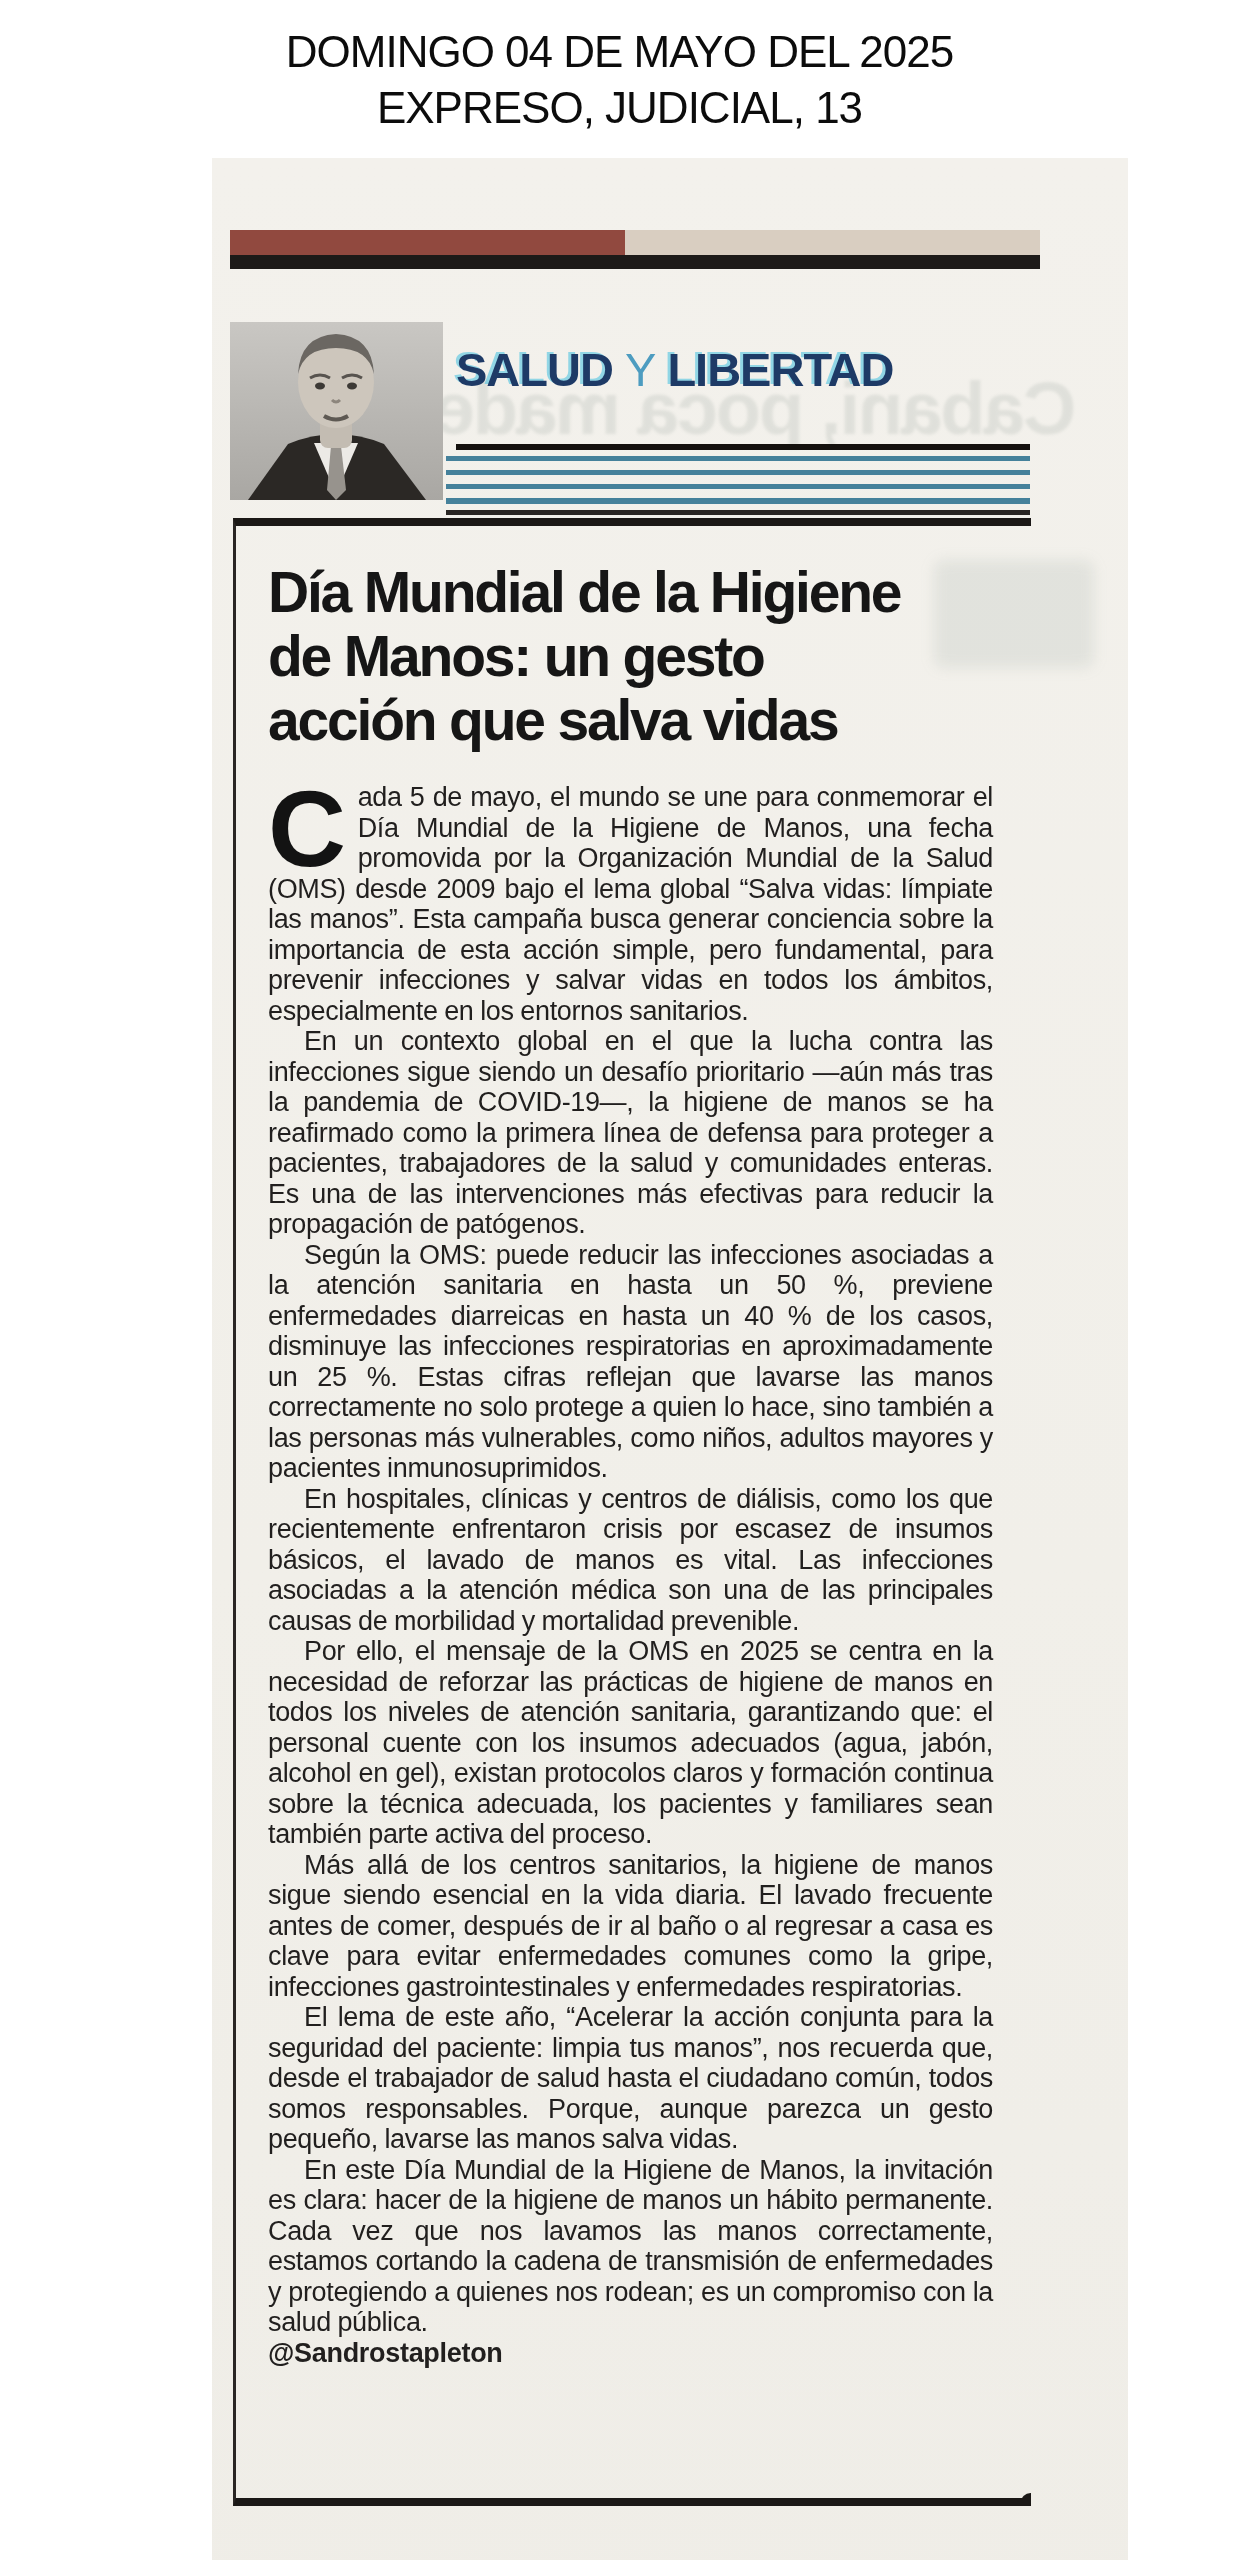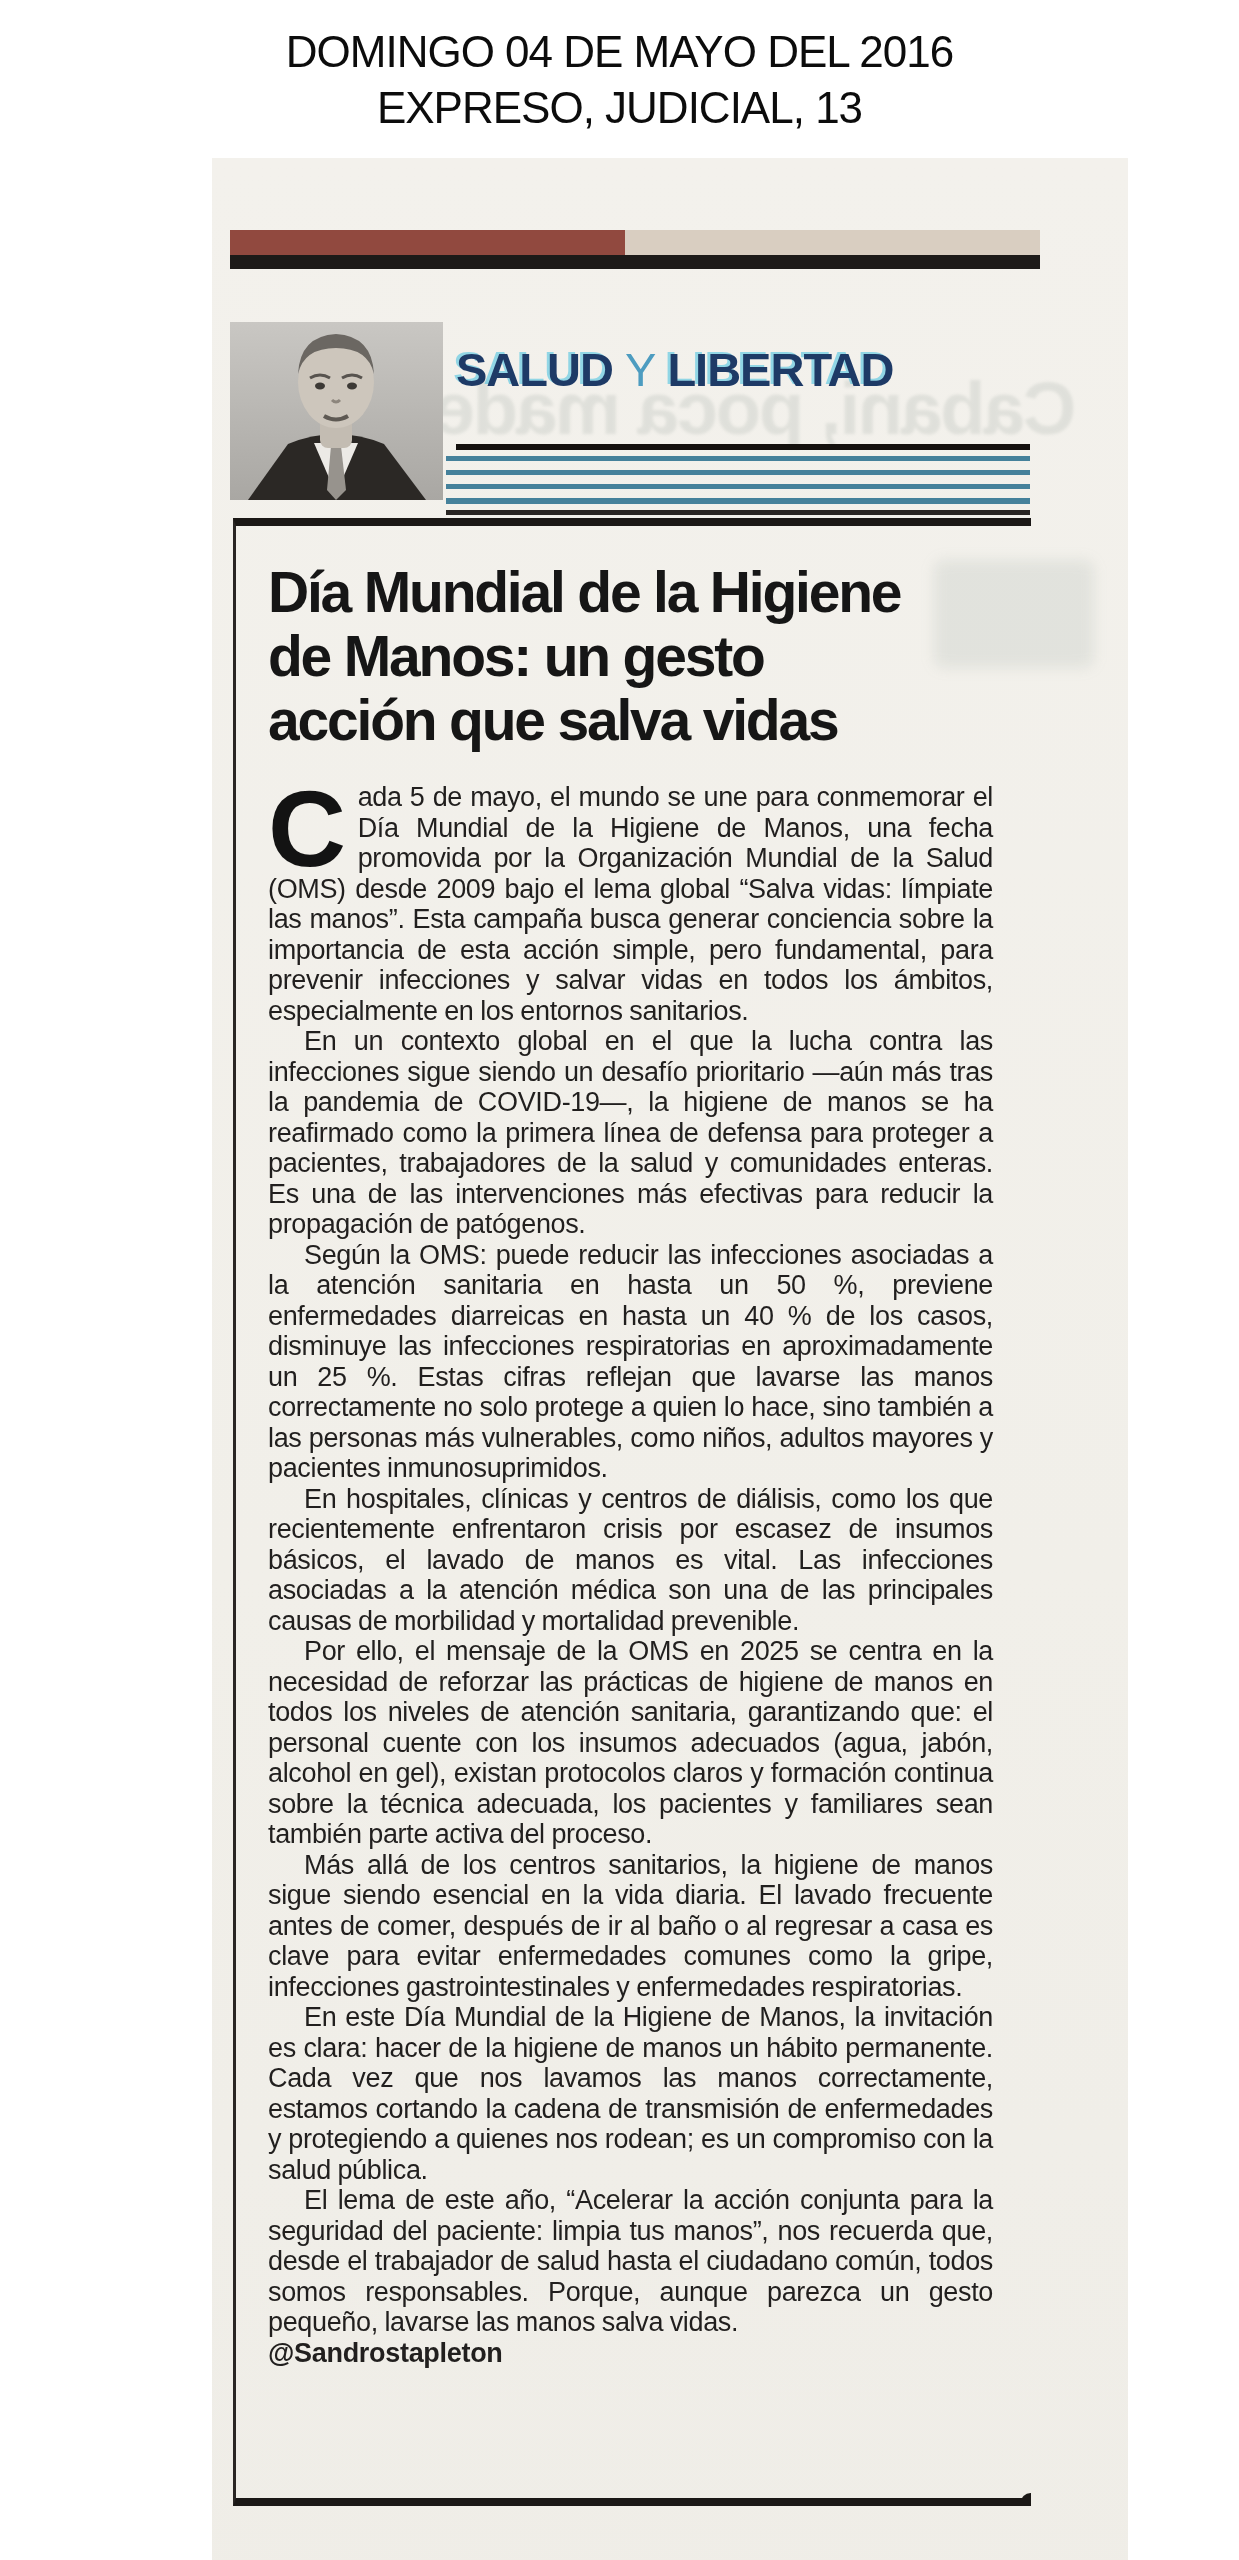--- a/index.html
+++ b/index.html
@@ -93,21 +93,21 @@
   }
   .credit{
     font-weight:700;padding-right:22px;margin-top:2px;
     letter-spacing:-.3px;
   }
 </style>
 </head>
 <body>
 
 <div class="scan-header">
-  <div>DOMINGO 04 DE MAYO DEL 2016</div>
+  <div>DOMINGO 04 DE MAYO DEL 2025</div>
   <div>EXPRESO, JUDICIAL, 13</div>
 </div>
 
 <div class="paper">
 
   <div class="topbar"></div>
   <div class="toprule"></div>
 
   <div class="ghost-headline">Cabani, poca madeja</div>
   <div class="ghost-blob"></div>
@@ -158,22 +158,22 @@
       </h1>
 
     <div class="body-copy">
       <p class="lead"><span class="dropcap">C</span><span>ada 5 de mayo, el mundo se une para conmemorar el Día Mundial de la Higiene de Manos, una fecha promovida por la Organización Mundial de la Salud (OMS) desde 2009 bajo el lema global “Salva vidas: límpiate las manos”. Esta campaña busca generar conciencia sobre la importancia de esta acción simple, pero fundamental, para prevenir infecciones y salvar vidas en todos los ámbitos, especialmente en los entornos sanitarios.</span></p>
       <div>
           <p class="para">En un contexto global en el que la lucha contra las infecciones sigue siendo un desafío prioritario —aún más tras la pandemia de COVID-19—, la higiene de manos se ha reafirmado como la primera línea de defensa para proteger a pacientes, trabajadores de la salud y comunidades enteras. Es una de las intervenciones más efectivas para reducir la propagación de patógenos.</p>
           <p class="para">Según la OMS: puede reducir las infecciones asociadas a la atención sanitaria en hasta un 50 %, previene enfermedades diarreicas en hasta un 40 % de los casos, disminuye las infecciones respiratorias en aproximadamente un 25 %. Estas cifras reflejan que lavarse las manos correctamente no solo protege a quien lo hace, sino también a las personas más vulnerables, como niños, adultos mayores y pacientes inmunosuprimidos.</p>
           <p class="para">En hospitales, clínicas y centros de diálisis, como los que recientemente enfrentaron crisis por escasez de insumos básicos, el lavado de manos es vital. Las infecciones asociadas a la atención médica son una de las principales causas de morbilidad y mortalidad prevenible.</p>
           <p class="para">Por ello, el mensaje de la OMS en 2025 se centra en la necesidad de reforzar las prácticas de higiene de manos en todos los niveles de atención sanitaria, garantizando que: el personal cuente con los insumos adecuados (agua, jabón, alcohol en gel), existan protocolos claros y formación continua sobre la técnica adecuada, los pacientes y familiares sean también parte activa del proceso.</p>
           <p class="para">Más allá de los centros sanitarios, la higiene de manos sigue siendo esencial en la vida diaria. El lavado frecuente antes de comer, después de ir al baño o al regresar a casa es clave para evitar enfermedades comunes como la gripe, infecciones gastrointestinales y enfermedades respiratorias.</p>
+          <p class="para">El lema de este año, “Acelerar la acción conjunta para la seguridad del paciente: limpia tus manos”, nos recuerda que, desde el trabajador de salud hasta el ciudadano común, todos somos responsables. Porque, aunque parezca un gesto pequeño, lavarse las manos salva vidas.</p>
           <p class="para">En este Día Mundial de la Higiene de Manos, la invitación es clara: hacer de la higiene de manos un hábito permanente. Cada vez que nos lavamos las manos correctamente, estamos cortando la cadena de transmisión de enfermedades y protegiendo a quienes nos rodean; es un compromiso con la salud pública.</p>
-          <p class="para">El lema de este año, “Acelerar la acción conjunta para la seguridad del paciente: limpia tus manos”, nos recuerda que, desde el trabajador de salud hasta el ciudadano común, todos somos responsables. Porque, aunque parezca un gesto pequeño, lavarse las manos salva vidas.</p>
         </div>
       <p class="credit">@Sandrostapleton</p>
     </div>
 
     <div class="end-dot"></div>
   </div>
 
 </div>
 
 </body></html>

